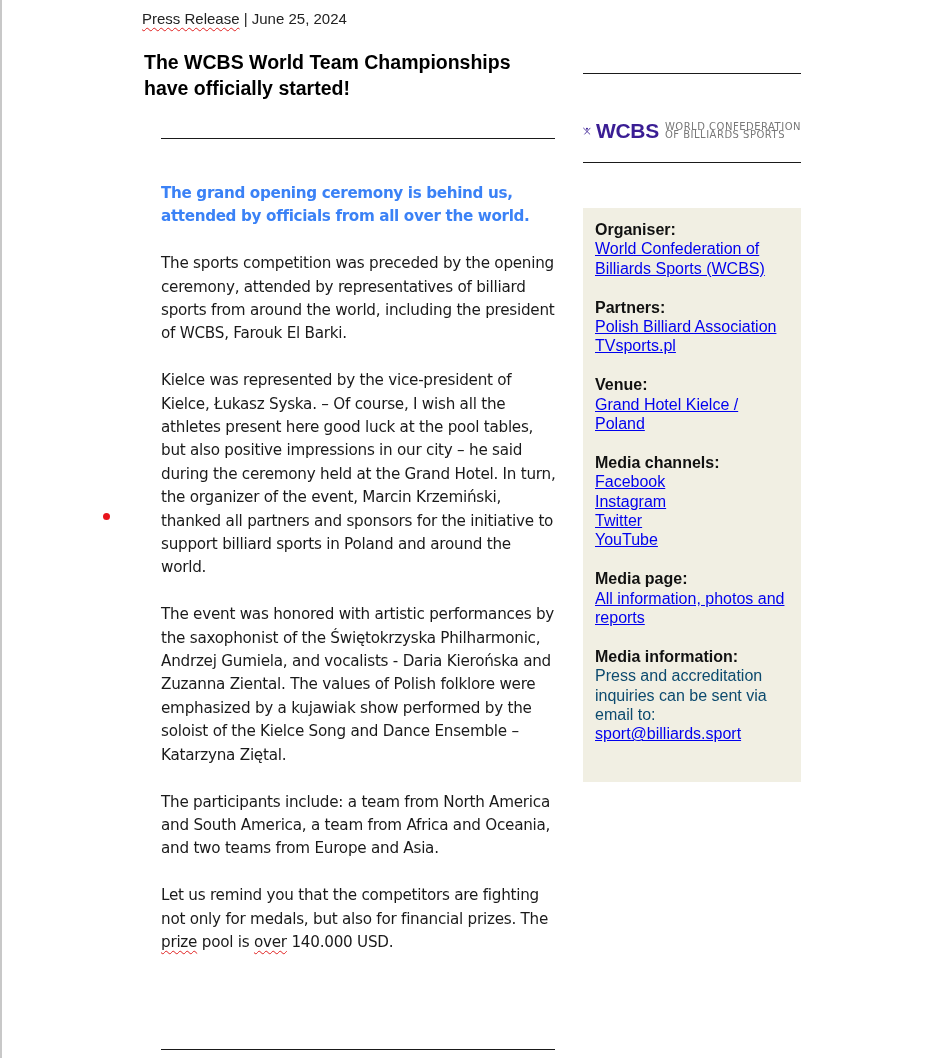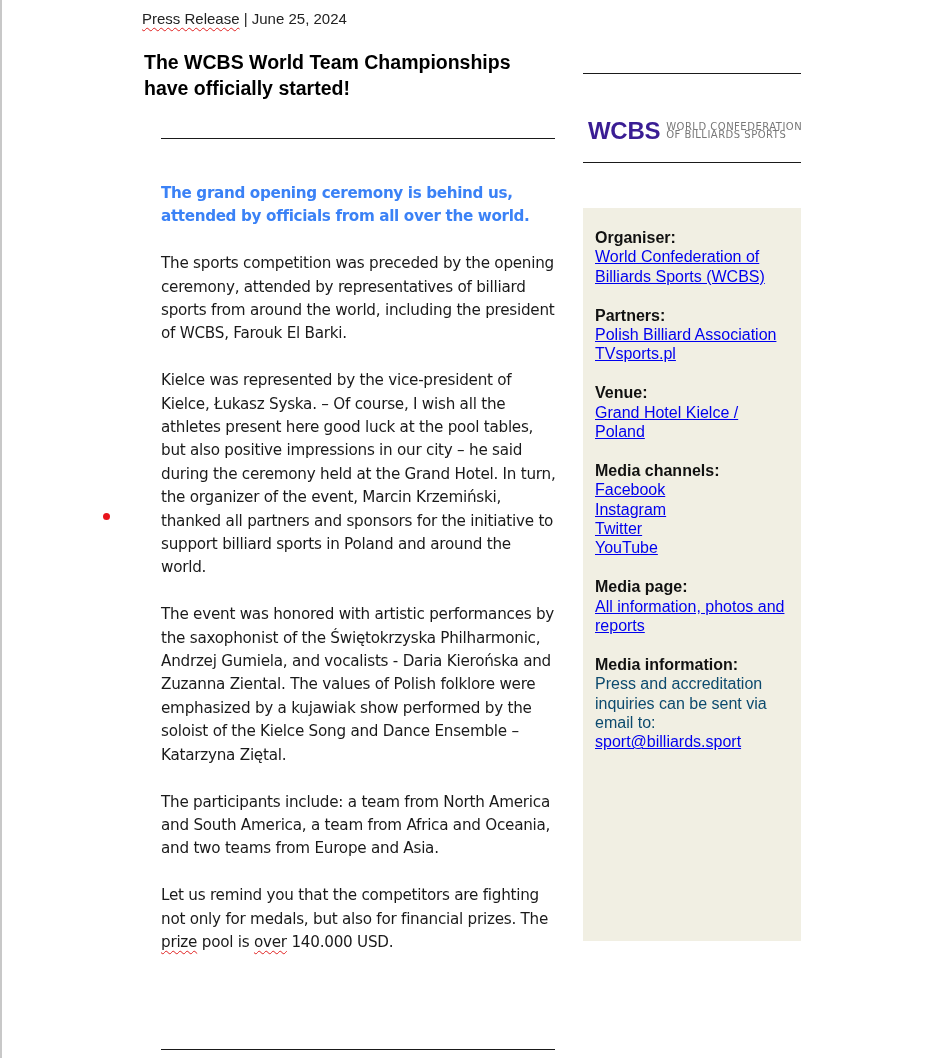--- a/index.html
+++ b/index.html
@@ -46,31 +46,31 @@
   .article p { margin: 0 0 23.4px 0; }
   .article p.lead { font-weight: bold; color: #3b82f6; letter-spacing: -0.35px; }
 
   .logo {
     position: absolute; left: 583px; top: 117px; width: 218px; height: 28px;
     display: flex; align-items: center;
   }
   .logo svg.mark { width: 28px; height: 26px; }
   .logo .wcbs {
     font-family: "Liberation Sans", sans-serif; font-weight: bold;
-    font-size: 24px; color: #3a1d94; margin-left: 5px; letter-spacing: -0.3px;
+    font-size: 21px; color: #3a1d94; margin-left: 5px; letter-spacing: -0.3px;
   }
   .logo .conf {
     font-family: "DejaVu Sans", sans-serif; font-size: 10px; line-height: 8.5px;
     color: #777; margin-left: 6px; letter-spacing: 0.5px; white-space: nowrap;
   }
 
   .sidebar {
-    position: absolute; left: 583px; top: 208px; width: 218px; height: 733px;
+    position: absolute; left: 583px; top: 208px; width: 218px; height: 574px;
     background: #f1efe3;
-    box-sizing: border-box; padding: 20px 10px 0 12px;
+    box-sizing: border-box; padding: 12px 10px 0 12px;
     font-family: "Liberation Sans", sans-serif; font-size: 16px; line-height: 19.4px;
     color: #111;
   }
   .sb-section { margin-bottom: 19.4px; }
   .sb-heading { font-weight: bold; display: block; }
   .sb-link { color: #0000ee; text-decoration: underline; display: block; cursor: pointer; }
   .sb-text { display: block; color: #0c4a6e; }
 
   .red-dot {
     position: absolute; left: 103px; top: 513px; width: 7px; height: 7px;

